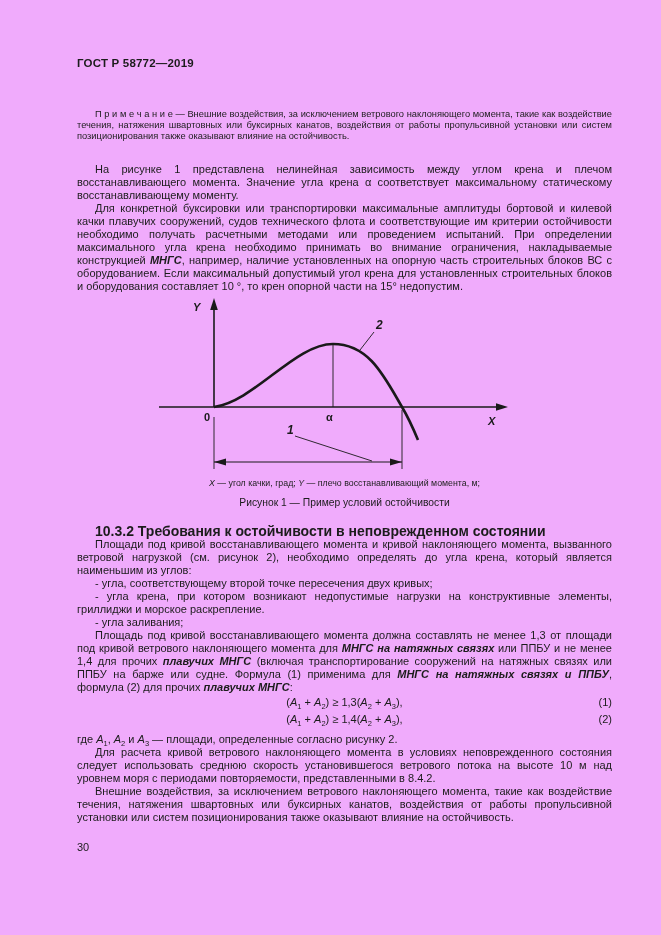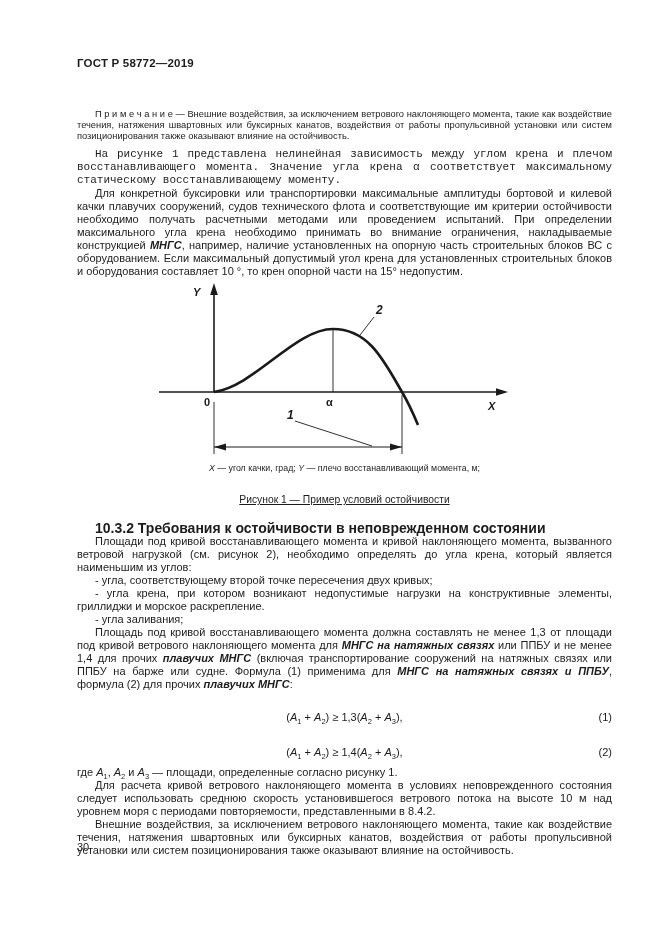--- a/index.html
+++ b/index.html
@@ -1,29 +1,29 @@
 <!DOCTYPE html>
 <html><head>
 <meta charset="utf-8">
 <style>
   * { margin:0; padding:0; box-sizing:border-box; }
   html,body { background:#e8e8e8; }
   body { width:661px; height:935px; font-family:"Liberation Sans","DejaVu Sans",sans-serif; color:#1c1c1c; position:relative; }
-  .page { position:absolute; left:0; top:0; width:661px; height:935px; background:#ffffff; padding:57px 49px 0 77px; overflow:hidden; }
+  .page { position:absolute; left:0; top:0; width:661px; height:935px; background:#f0abfc; padding:57px 49px 0 77px; overflow:hidden; }
   .doc-header { font-size:11.5px; font-weight:bold; letter-spacing:.2px; }
   .note { font-size:9.3px; line-height:11.2px; text-align:justify; text-indent:18px; margin-top:40px; }
   .body-p { font-size:11px; line-height:13px; text-align:justify; text-indent:18px; }
-  .p-top9 { margin-top:5px;font-family:Liberation Mono, monospace; }
+  .p-top9 { margin-top:20px; }
   sub { font-size:7.5px; line-height:0; }
   .figure-wrap { margin-top:4px; text-align:center; }
   .figure-svg { display:inline-block; }
   .legend { font-size:8.8px; line-height:11.5px; text-align:center; margin-top:2px; color:#222; }
-  .fig-caption { font-size:10.3px; text-align:center; margin-top:20px;text-decoration:underline; }
+  .fig-caption { font-size:10.3px; text-align:center; margin-top:8px; }
   .section-heading { font-size:14px; line-height:13px; font-weight:bold; text-indent:18px; margin-top:17px; }
-  .formula-row { position:relative; text-align:center; font-size:11px; line-height:17px;margin-top:18px; }
+  .formula-row { position:relative; text-align:center; font-size:11px; line-height:17px; }
   .formula-row:first-of-type { margin-top:6px; }
   .formula-num { position:absolute; right:0; top:0; font-size:11px; }
   .where-line { font-size:11px; line-height:13px; text-align:justify; margin-top:5px; }
   .footer-pagenum { position:absolute; left:77px; top:841px; font-size:11px; }
   svg text { font-family:"Liberation Sans","DejaVu Sans",sans-serif; fill:#1a1a1a; }
   .ax-label { font-size:11px; font-weight:bold; font-style:italic; }
   .ref-label { font-size:12px; font-weight:bold; font-style:italic; }
   .tick-label { font-size:11px; font-weight:bold; }
 </style>
 </head>
@@ -85,20 +85,20 @@
 
   <div class="formula-row">
     <span><span>(</span><span style="font-style: italic;">A</span><sub>1</sub><span> + </span><span style="font-style: italic;">A</span><sub>2</sub><span>) ≥ 1,3(</span><span style="font-style: italic;">A</span><sub>2</sub><span> + </span><span style="font-style: italic;">A</span><sub>3</sub><span>),</span></span>
     <span class="formula-num">(1)</span>
   </div>
   <div class="formula-row">
     <span><span>(</span><span style="font-style: italic;">A</span><sub>1</sub><span> + </span><span style="font-style: italic;">A</span><sub>2</sub><span>) ≥ 1,4(</span><span style="font-style: italic;">A</span><sub>2</sub><span> + </span><span style="font-style: italic;">A</span><sub>3</sub><span>),</span></span>
     <span class="formula-num">(2)</span>
   </div>
 
-  <p class="where-line"><span>где </span><span style="font-style: italic;">A</span><sub>1</sub><span>, </span><span style="font-style: italic;">A</span><sub>2</sub><span> и </span><span style="font-style: italic;">A</span><sub>3</sub><span> — площади, определенные согласно рисунку 1.</span></p>
+  <p class="where-line"><span>где </span><span style="font-style: italic;">A</span><sub>1</sub><span>, </span><span style="font-style: italic;">A</span><sub>2</sub><span> и </span><span style="font-style: italic;">A</span><sub>3</sub><span> — площади, определенные согласно рисунку 2.</span></p>
 
   <p class="body-p">Для расчета кривой ветрового наклоняющего момента в условиях неповрежденного состояния следует использовать среднюю скорость установившегося ветрового потока на высоте 10 м над уровнем моря с периодами повторяемости, представленными в 8.4.2.</p>
   <p class="body-p">Внешние воздействия, за исключением ветрового наклоняющего момента, такие как воздействие течения, натяжения швартовных или буксирных канатов, воздействия от работы пропульсивной установки или систем позиционирования также оказывают влияние на остойчивость.</p>
 
   <div class="footer-pagenum">30</div>
 
 </div>
 
 </body></html>

